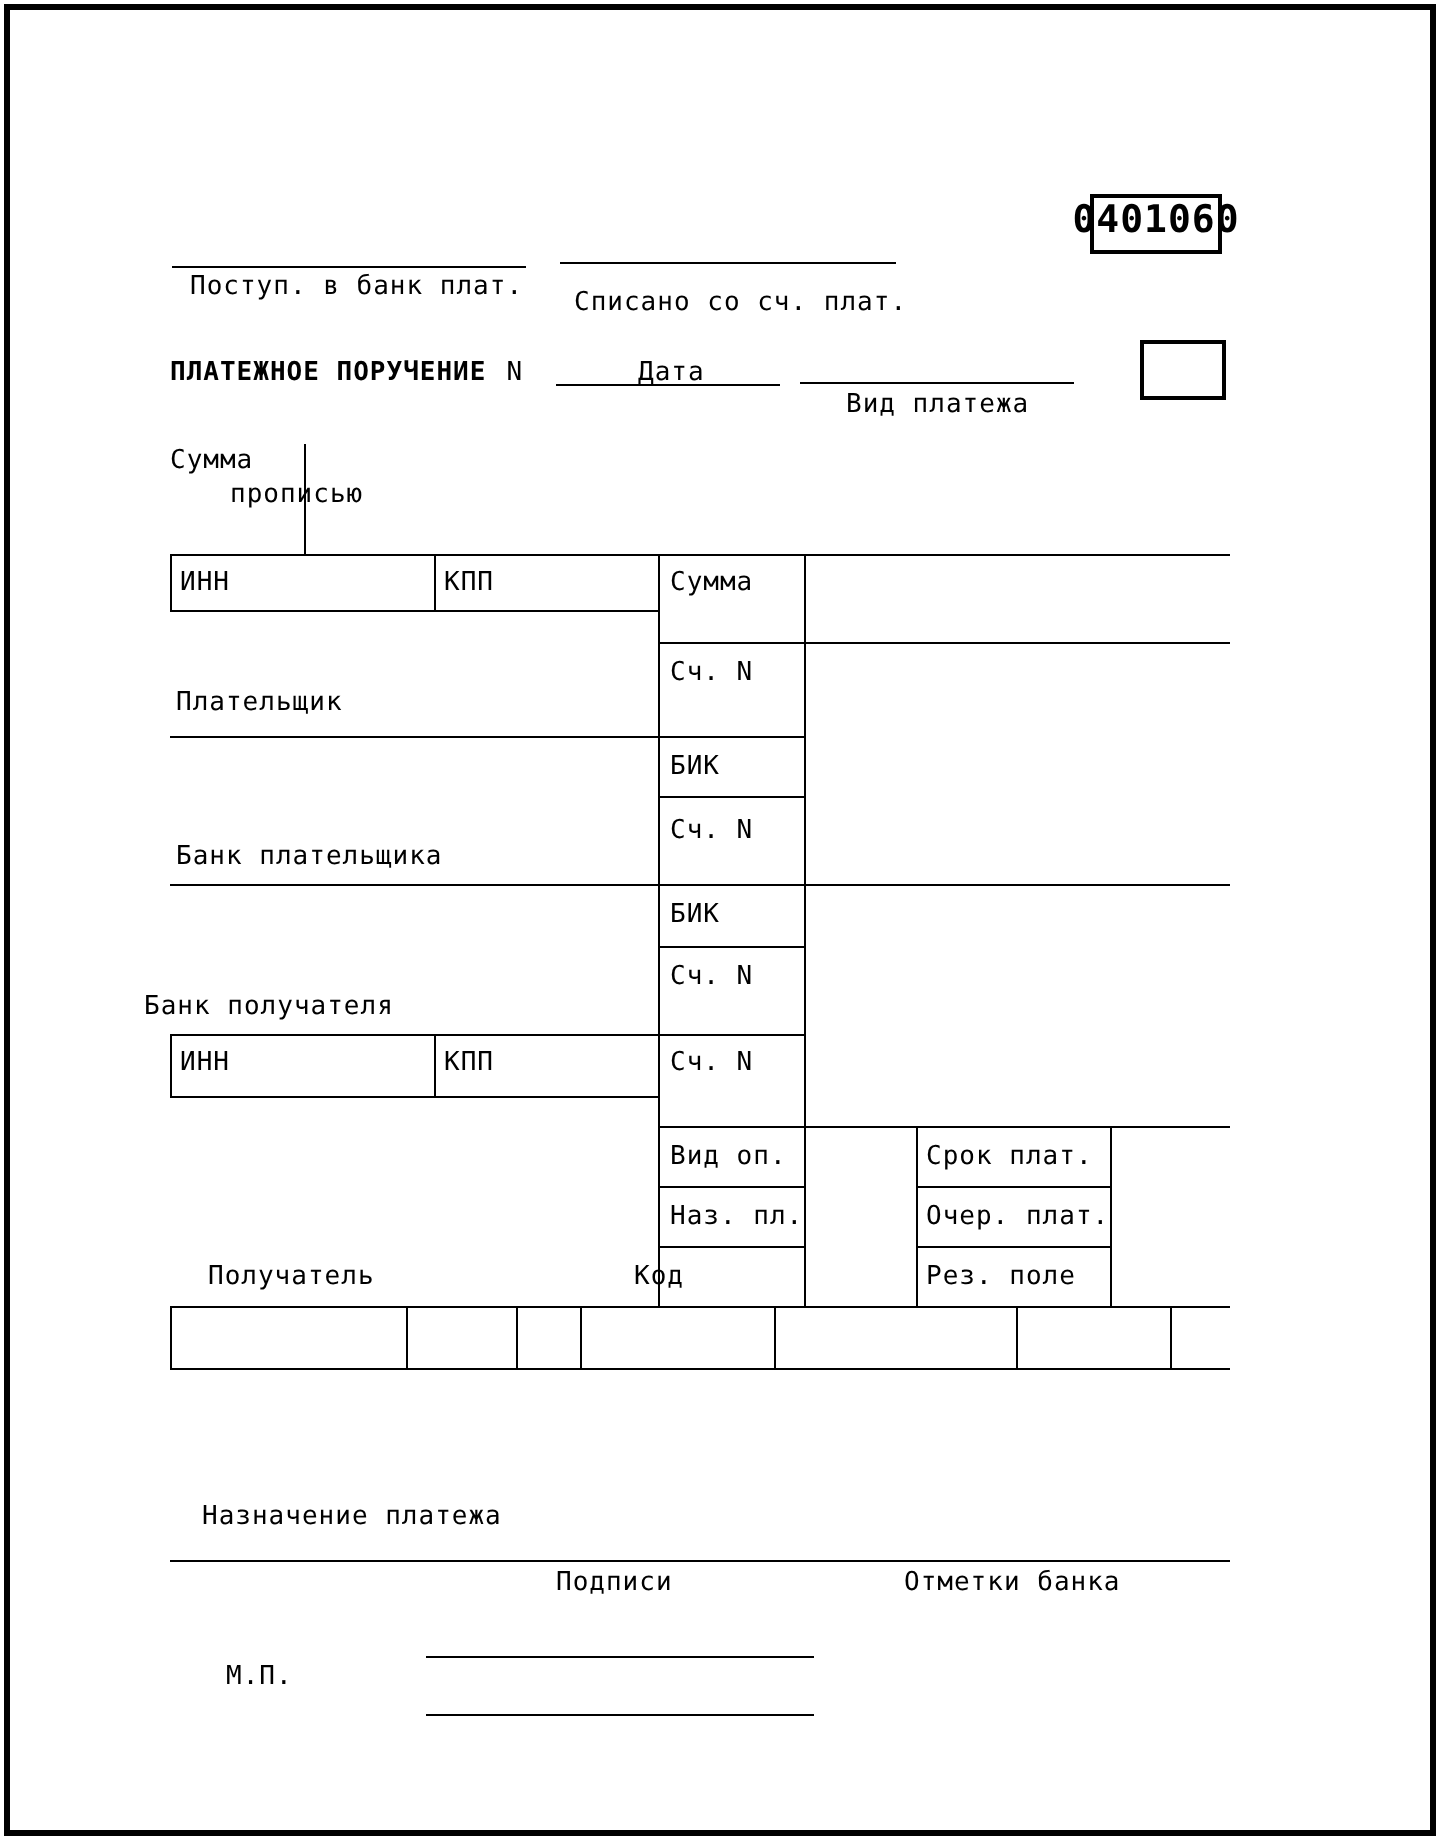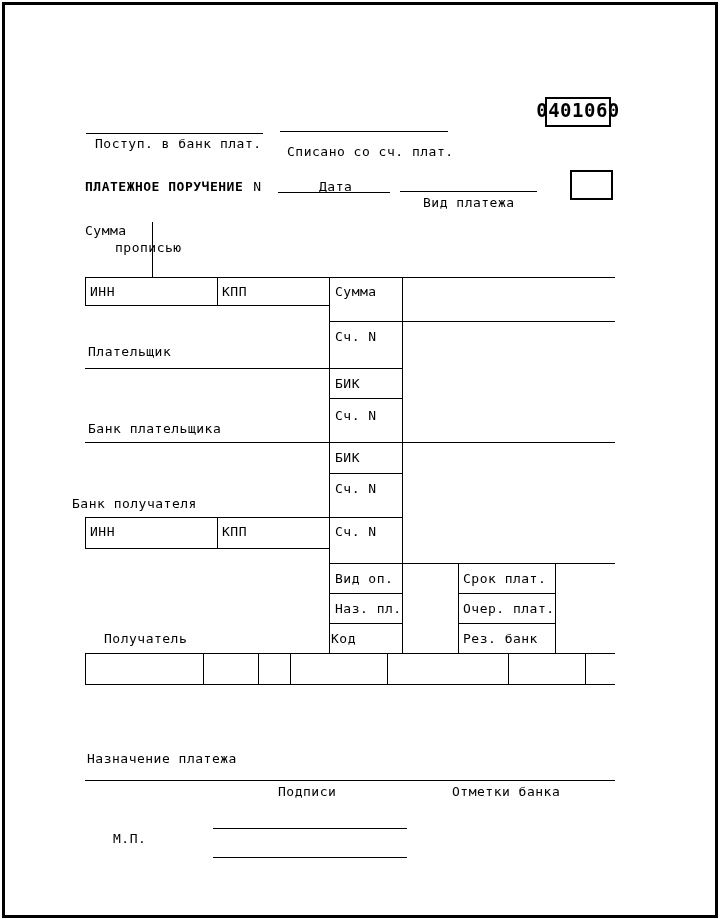--- a/index.html
+++ b/index.html
@@ -87,26 +87,26 @@
   <div class="lbl" style="left:335px;top:409px;">Сч. N</div>
   <div class="lbl" style="left:88px;top:422px;">Банк плательщика</div>
   <div class="lbl" style="left:335px;top:451px;">БИК</div>
   <div class="lbl" style="left:335px;top:482px;">Сч. N</div>
   <div class="lbl" style="left:72px;top:497px;">Банк получателя</div>
   <div class="lbl" style="left:90px;top:525px;">ИНН</div>
   <div class="lbl" style="left:222px;top:525px;">КПП</div>
   <div class="lbl" style="left:335px;top:525px;">Сч. N</div>
   <div class="lbl" style="left:335px;top:572px;">Вид оп.</div>
   <div class="lbl" style="left:335px;top:602px;">Наз. пл.</div>
-  <div class="lbl" style="left:331px;top:632px;">Код</div>
+  <div class="lbl" style="left:317px;top:632px;">Код</div>
   <div class="lbl" style="left:463px;top:572px;">Срок плат.</div>
   <div class="lbl" style="left:463px;top:602px;">Очер. плат.</div>
-  <div class="lbl" style="left:463px;top:632px;">Рез. банк</div>
+  <div class="lbl" style="left:463px;top:632px;">Рез. поле</div>
   <div class="lbl" style="left:88px;top:632px;margin-left:16px;">Получатель</div>
 
-  <div class="lbl" style="left:71px;top:752px;padding-left:16px;">Назначение платежа</div>
+  <div class="lbl" style="left:85px;top:752px;padding-left:16px;">Назначение платежа</div>
   <div class="hl" style="left:85px;top:780px;width:530px;"></div>
   <div class="lbl" style="left:278px;top:785px;text-align:right;">Подписи</div>
   <div class="lbl" style="left:452px;top:785px;">Отметки банка</div>
   <div class="lbl" style="left:113px;top:832px;">М.П.</div>
   <div class="hl" style="left:213px;top:828px;width:194px;"></div>
   <div class="hl" style="left:213px;top:857px;width:194px;"></div>
 </div>
 
 </body></html>

